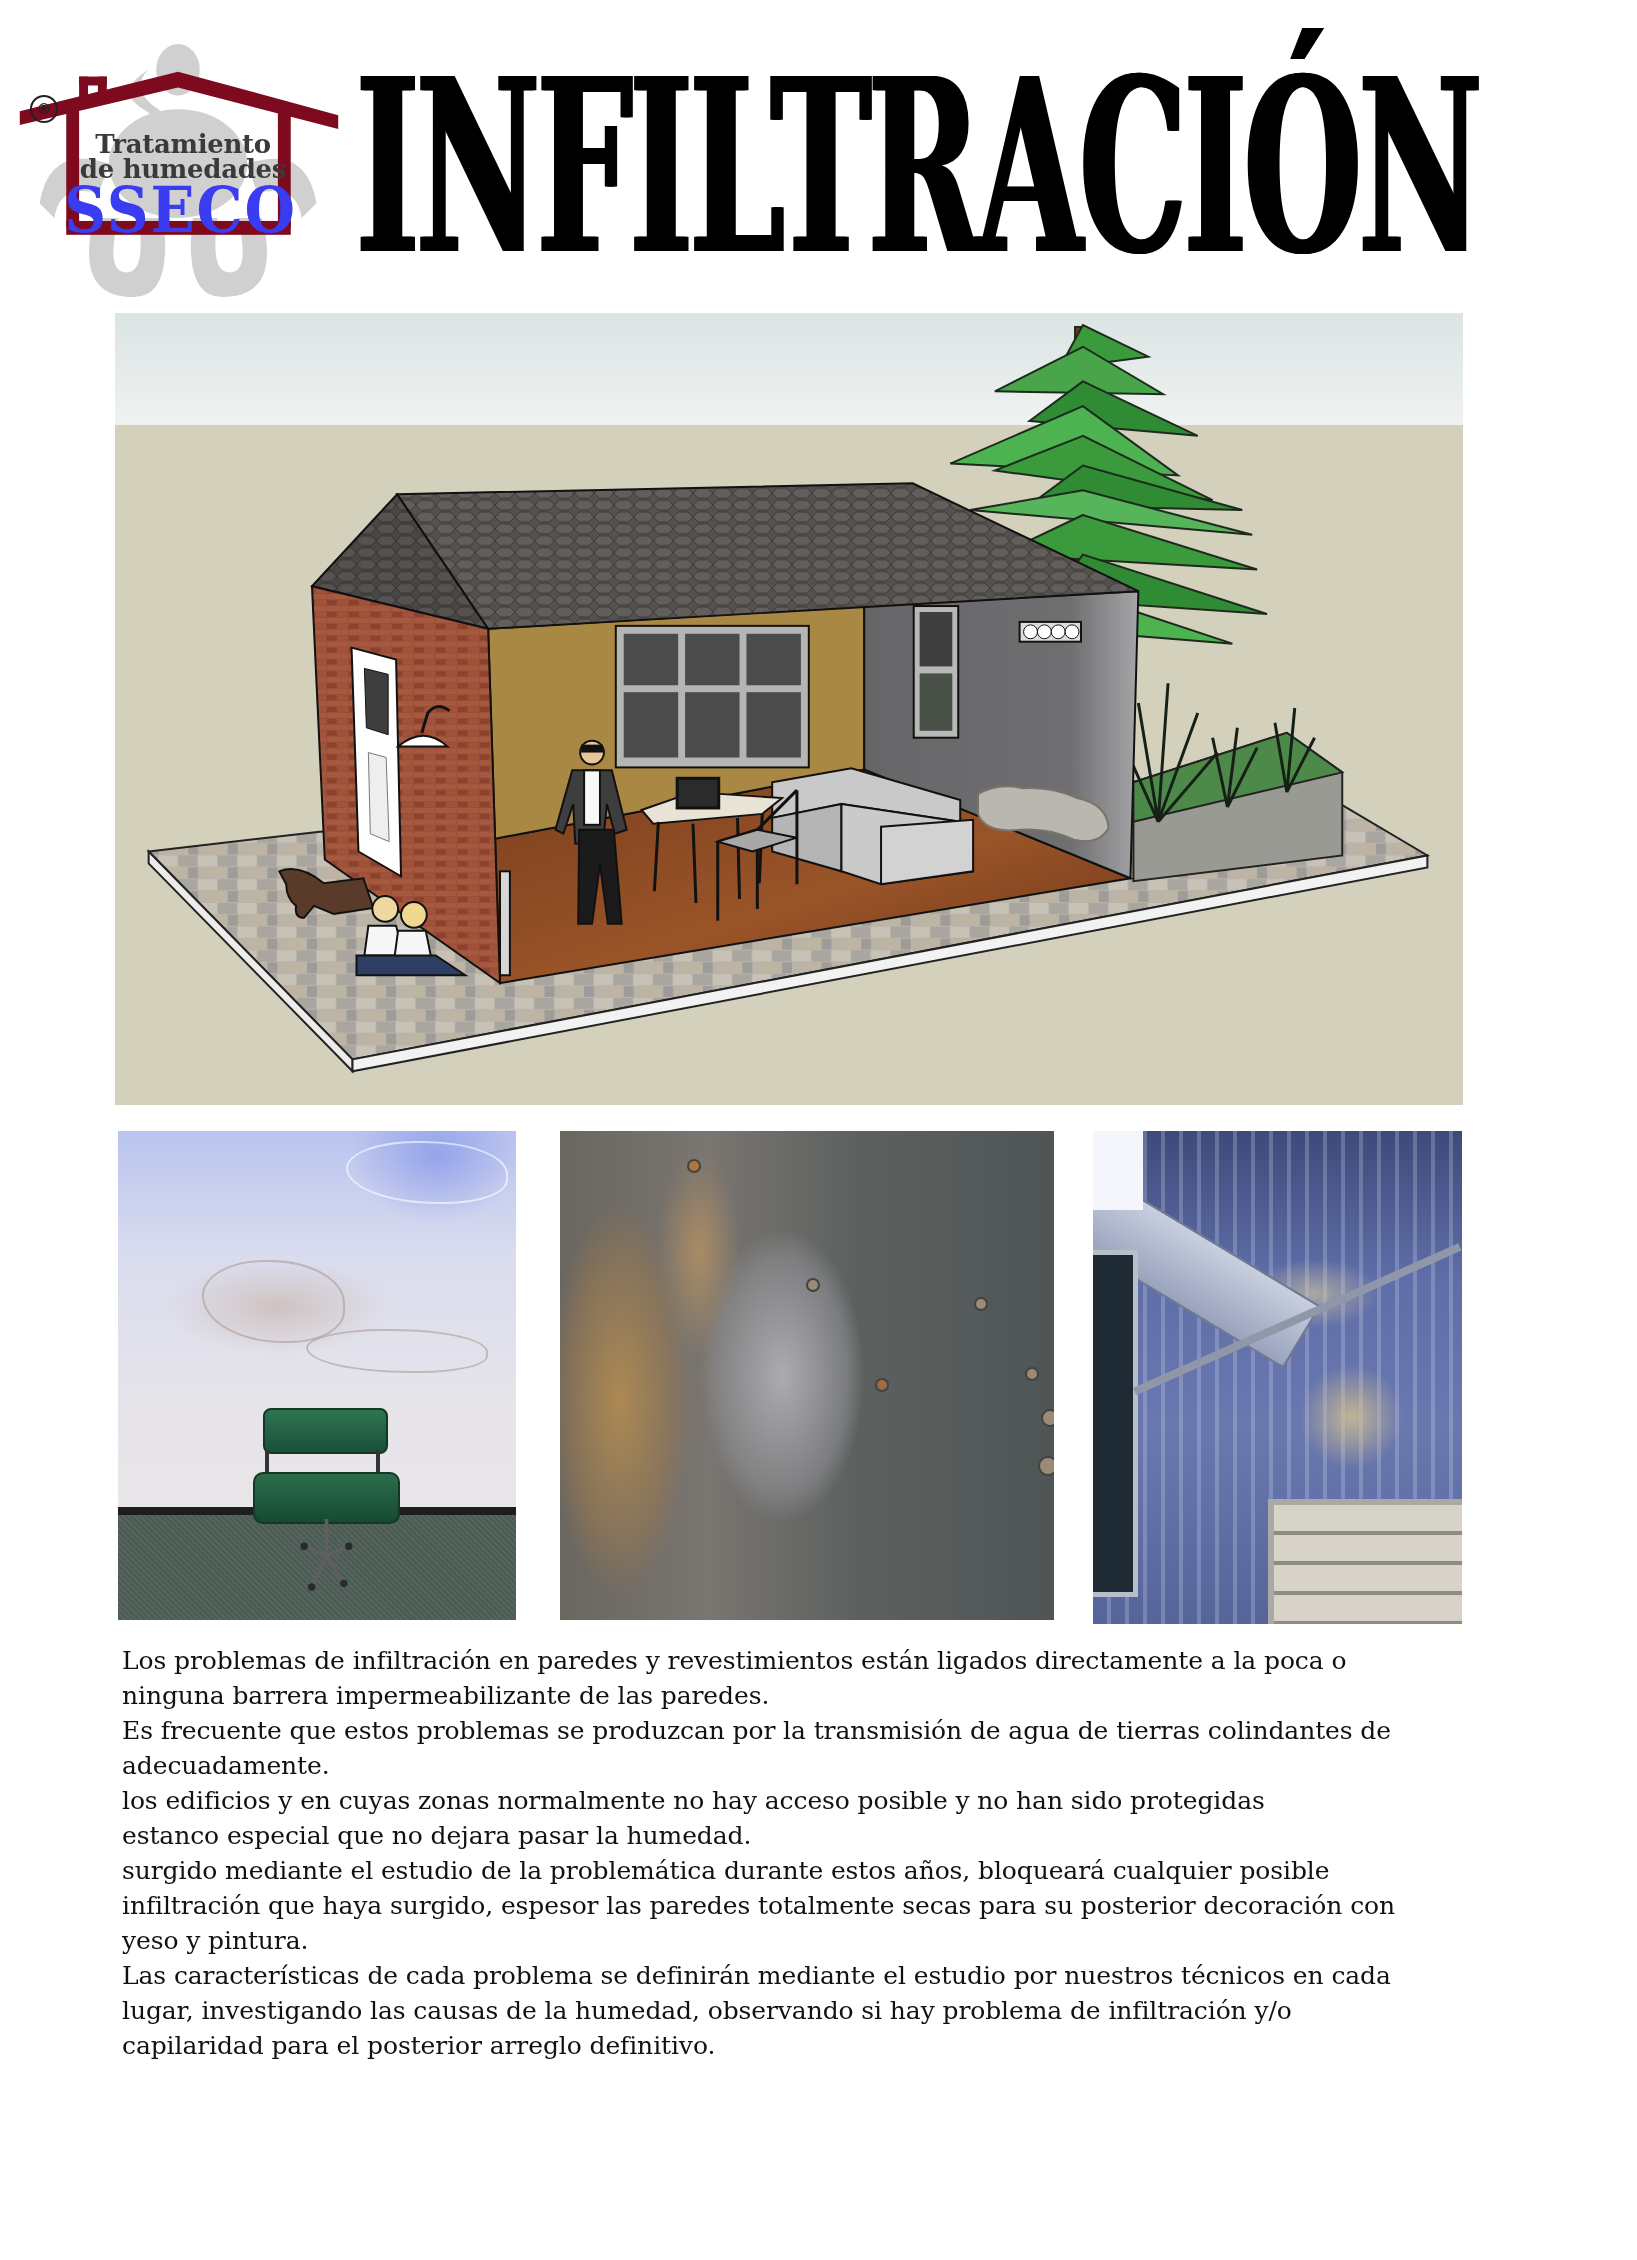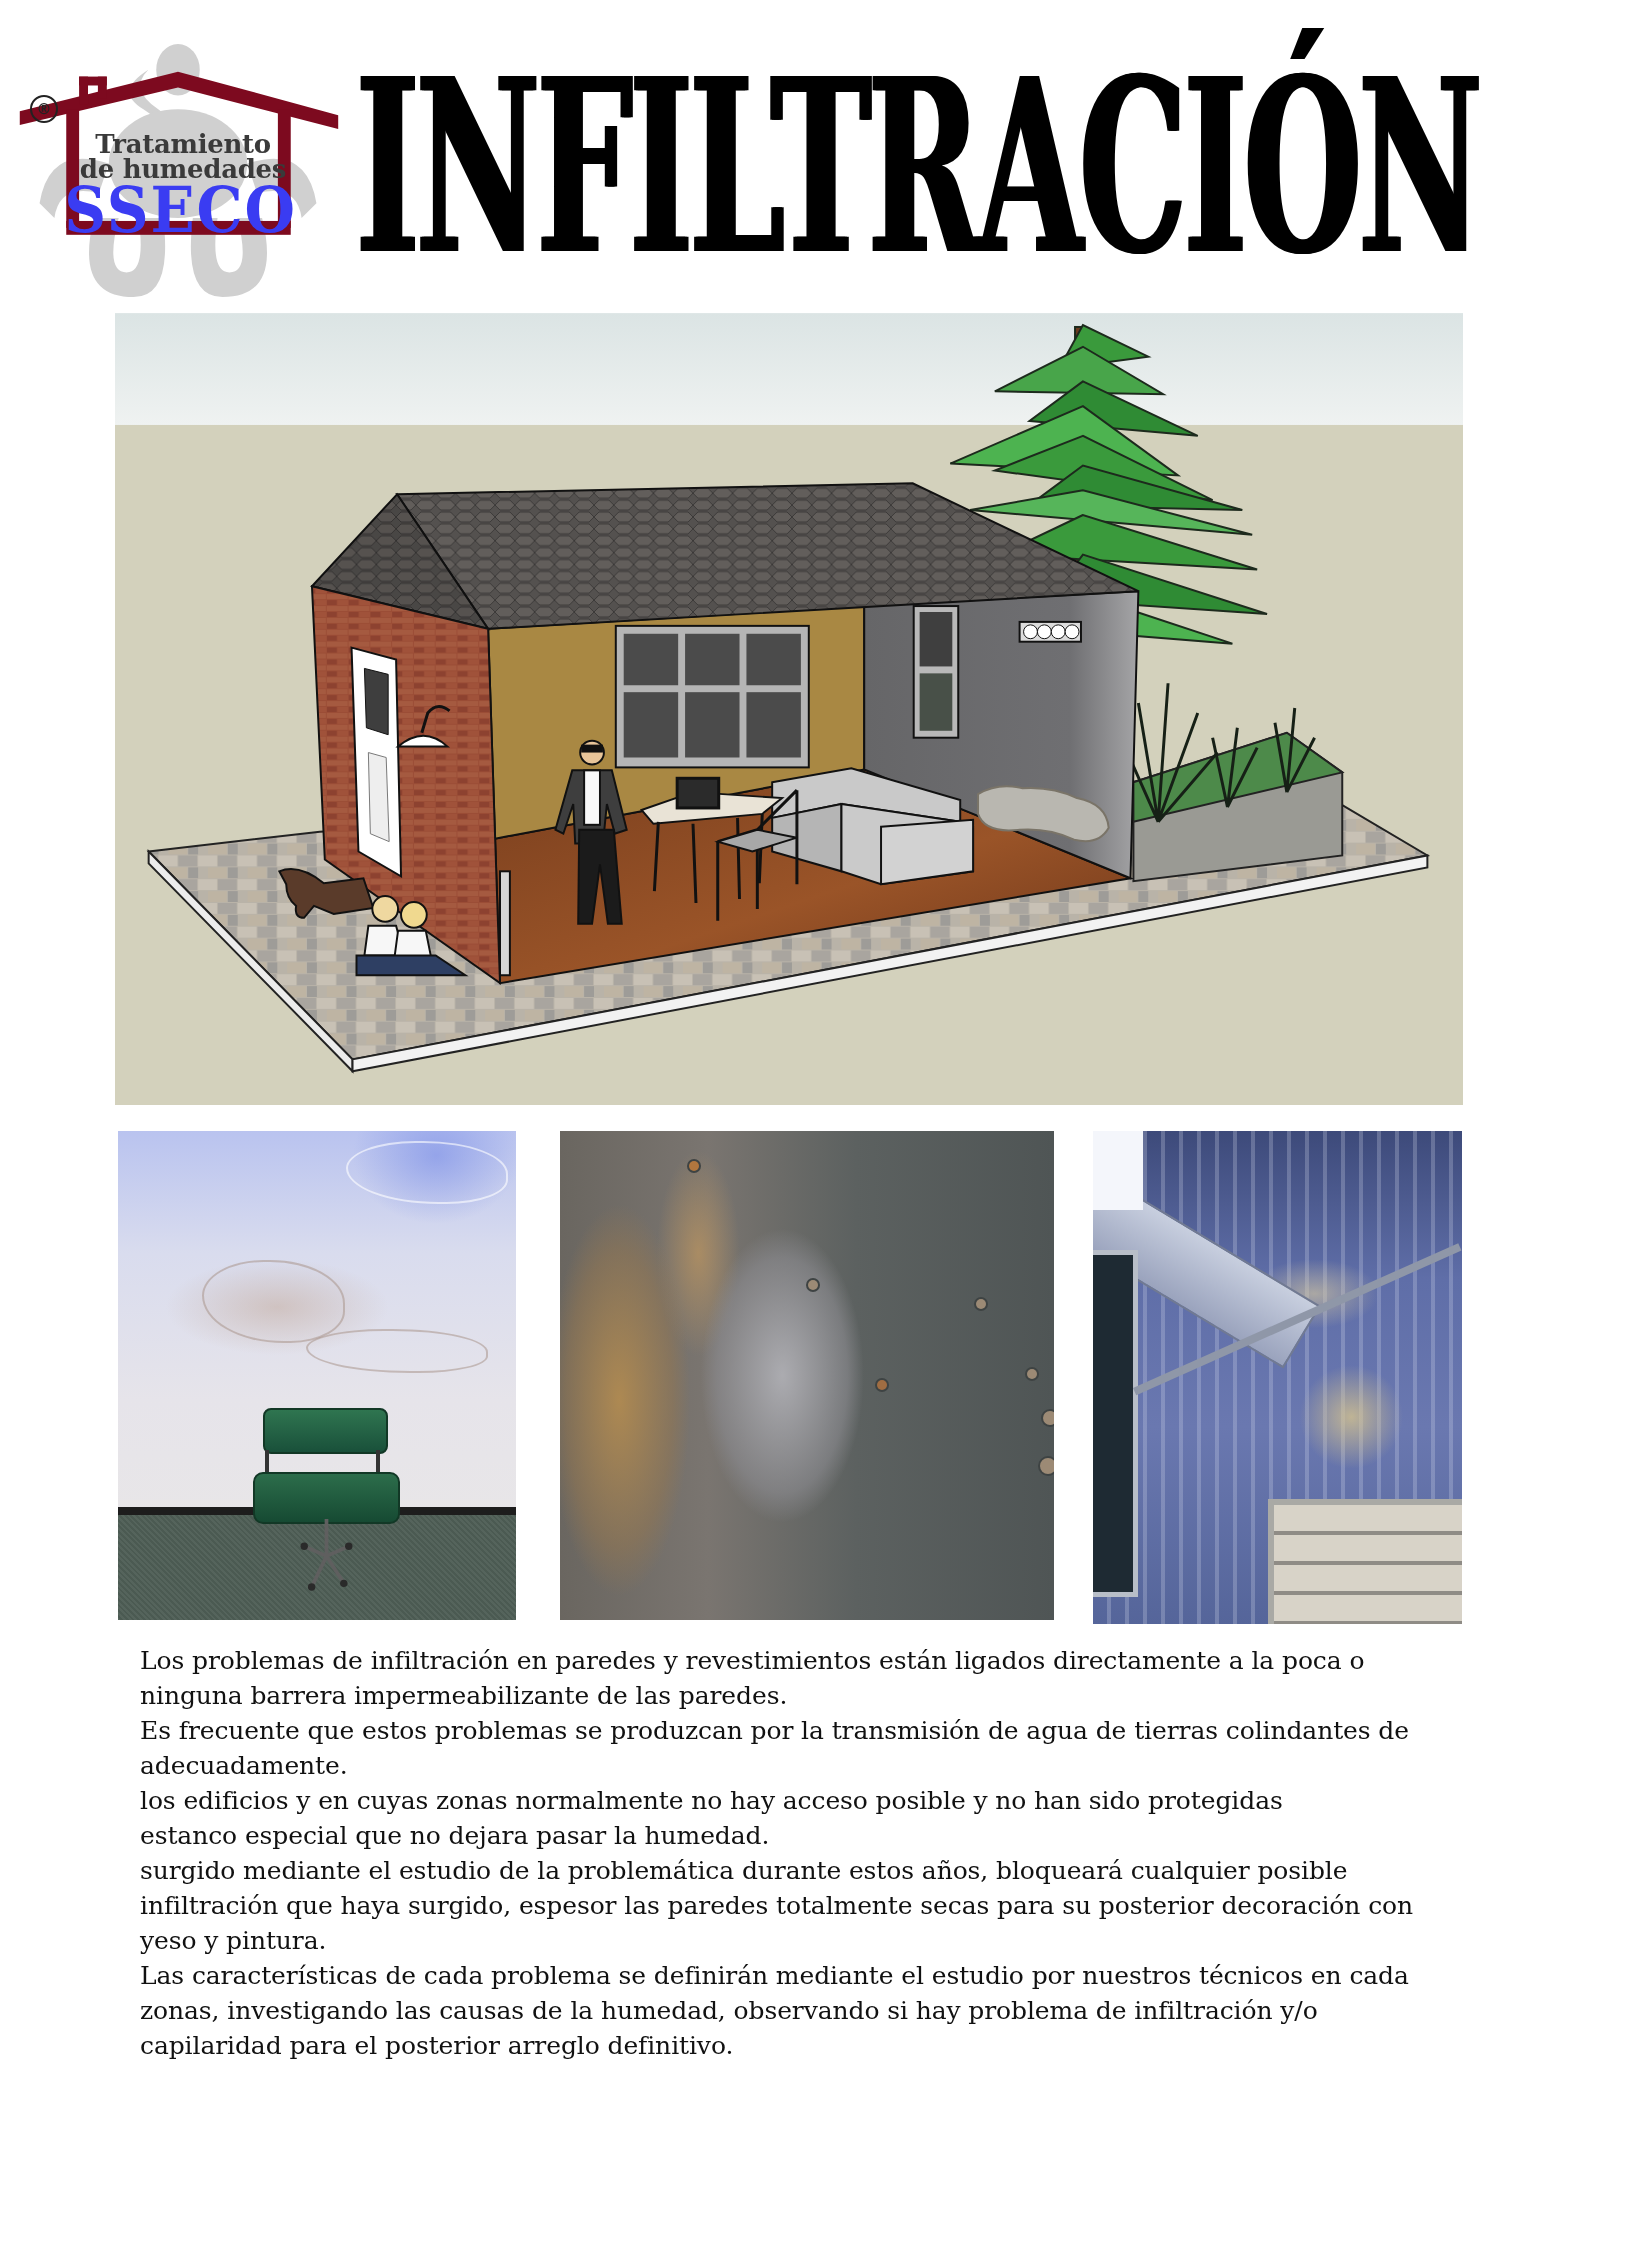--- a/index.html
+++ b/index.html
@@ -61,21 +61,21 @@
        linear-gradient(180deg, #3d4a7a 0%, #5f6ea8 30%, #6a78b0 60%, #55659a 100%); }
   #photo-3 .tray { position: absolute; left: -30px; top: 20px; width: 297px; height: 69px; background: linear-gradient(#c8cfdf, #9aa3bd);
                    transform: rotate(31deg); transform-origin: 0 0; border: 2px solid #717a92; }
   #photo-3 .light { position: absolute; left: 0; top: 0; width: 50px; height: 79px; background: #f4f6fb; }
   #photo-3 .frame { position: absolute; left: 0; top: 119px; width: 40px; height: 337px; border: 5px solid #b8bec8; border-left: none; background: #1e2a33; }
   #photo-3 .pipe { position: absolute; left: 40px; top: 257px; width: 356px; height: 8px; background: #8f97a8; transform: rotate(-24deg); transform-origin: 0 0; }
   #photo-3 .grille { position: absolute; left: 175px; top: 368px; width: 198px; height: 129px; background:
        repeating-linear-gradient(180deg, #d8d3c8 0 26px, #8f8c86 26px 30px); border: 6px solid #a9a9a5; }
 
   
-  #body-text { left: 140px; top: 1643px; width: 1386px; font-family: "DejaVu Serif", serif; font-size: 25px; line-height: 35px;
+  #body-text { left: 122px; top: 1643px; width: 1386px; font-family: "DejaVu Serif", serif; font-size: 25px; line-height: 35px;
                color: #111; letter-spacing: -0.1px; }
   #body-text .line { display: block; white-space: nowrap; }
   #body-text .brand-em { font-family: "DejaVu Sans", sans-serif; font-weight: bold; font-style: italic; }
 </style>
 </head>
 <body>
 
 <div id="logo" class="abs">
   <svg width="356" height="287" viewBox="0 0 360 290">
 
@@ -302,16 +302,16 @@
   <span class="line">Los problemas de infiltración en paredes y revestimientos están ligados directamente a la poca o</span>
   <span class="line">ninguna barrera impermeabilizante de las paredes.</span>
   <span class="line">Es frecuente que estos problemas se produzcan por la transmisión de agua de tierras colindantes de</span>
   <span class="line">adecuadamente.</span>
   <span class="line">los edificios y en cuyas zonas normalmente no hay acceso posible y no han sido protegidas</span>
   <span class="line">estanco especial que no dejara pasar la humedad.</span>
   <span class="line">surgido mediante el estudio de la problemática durante estos años, bloqueará cualquier posible</span>
   <span class="line">infiltración que haya surgido, espesor las paredes totalmente secas para su posterior decoración con</span>
   <span class="line">yeso y pintura.</span>
   <span class="line">Las características de cada problema se definirán mediante el estudio por nuestros técnicos en cada</span>
-  <span class="line">zonas, investigando las causas de la humedad, observando si hay problema de infiltración y/o</span>
+  <span class="line">lugar, investigando las causas de la humedad, observando si hay problema de infiltración y/o</span>
   <span class="line">capilaridad para el posterior arreglo definitivo.</span>
 </div>
 
 
 </body></html>

